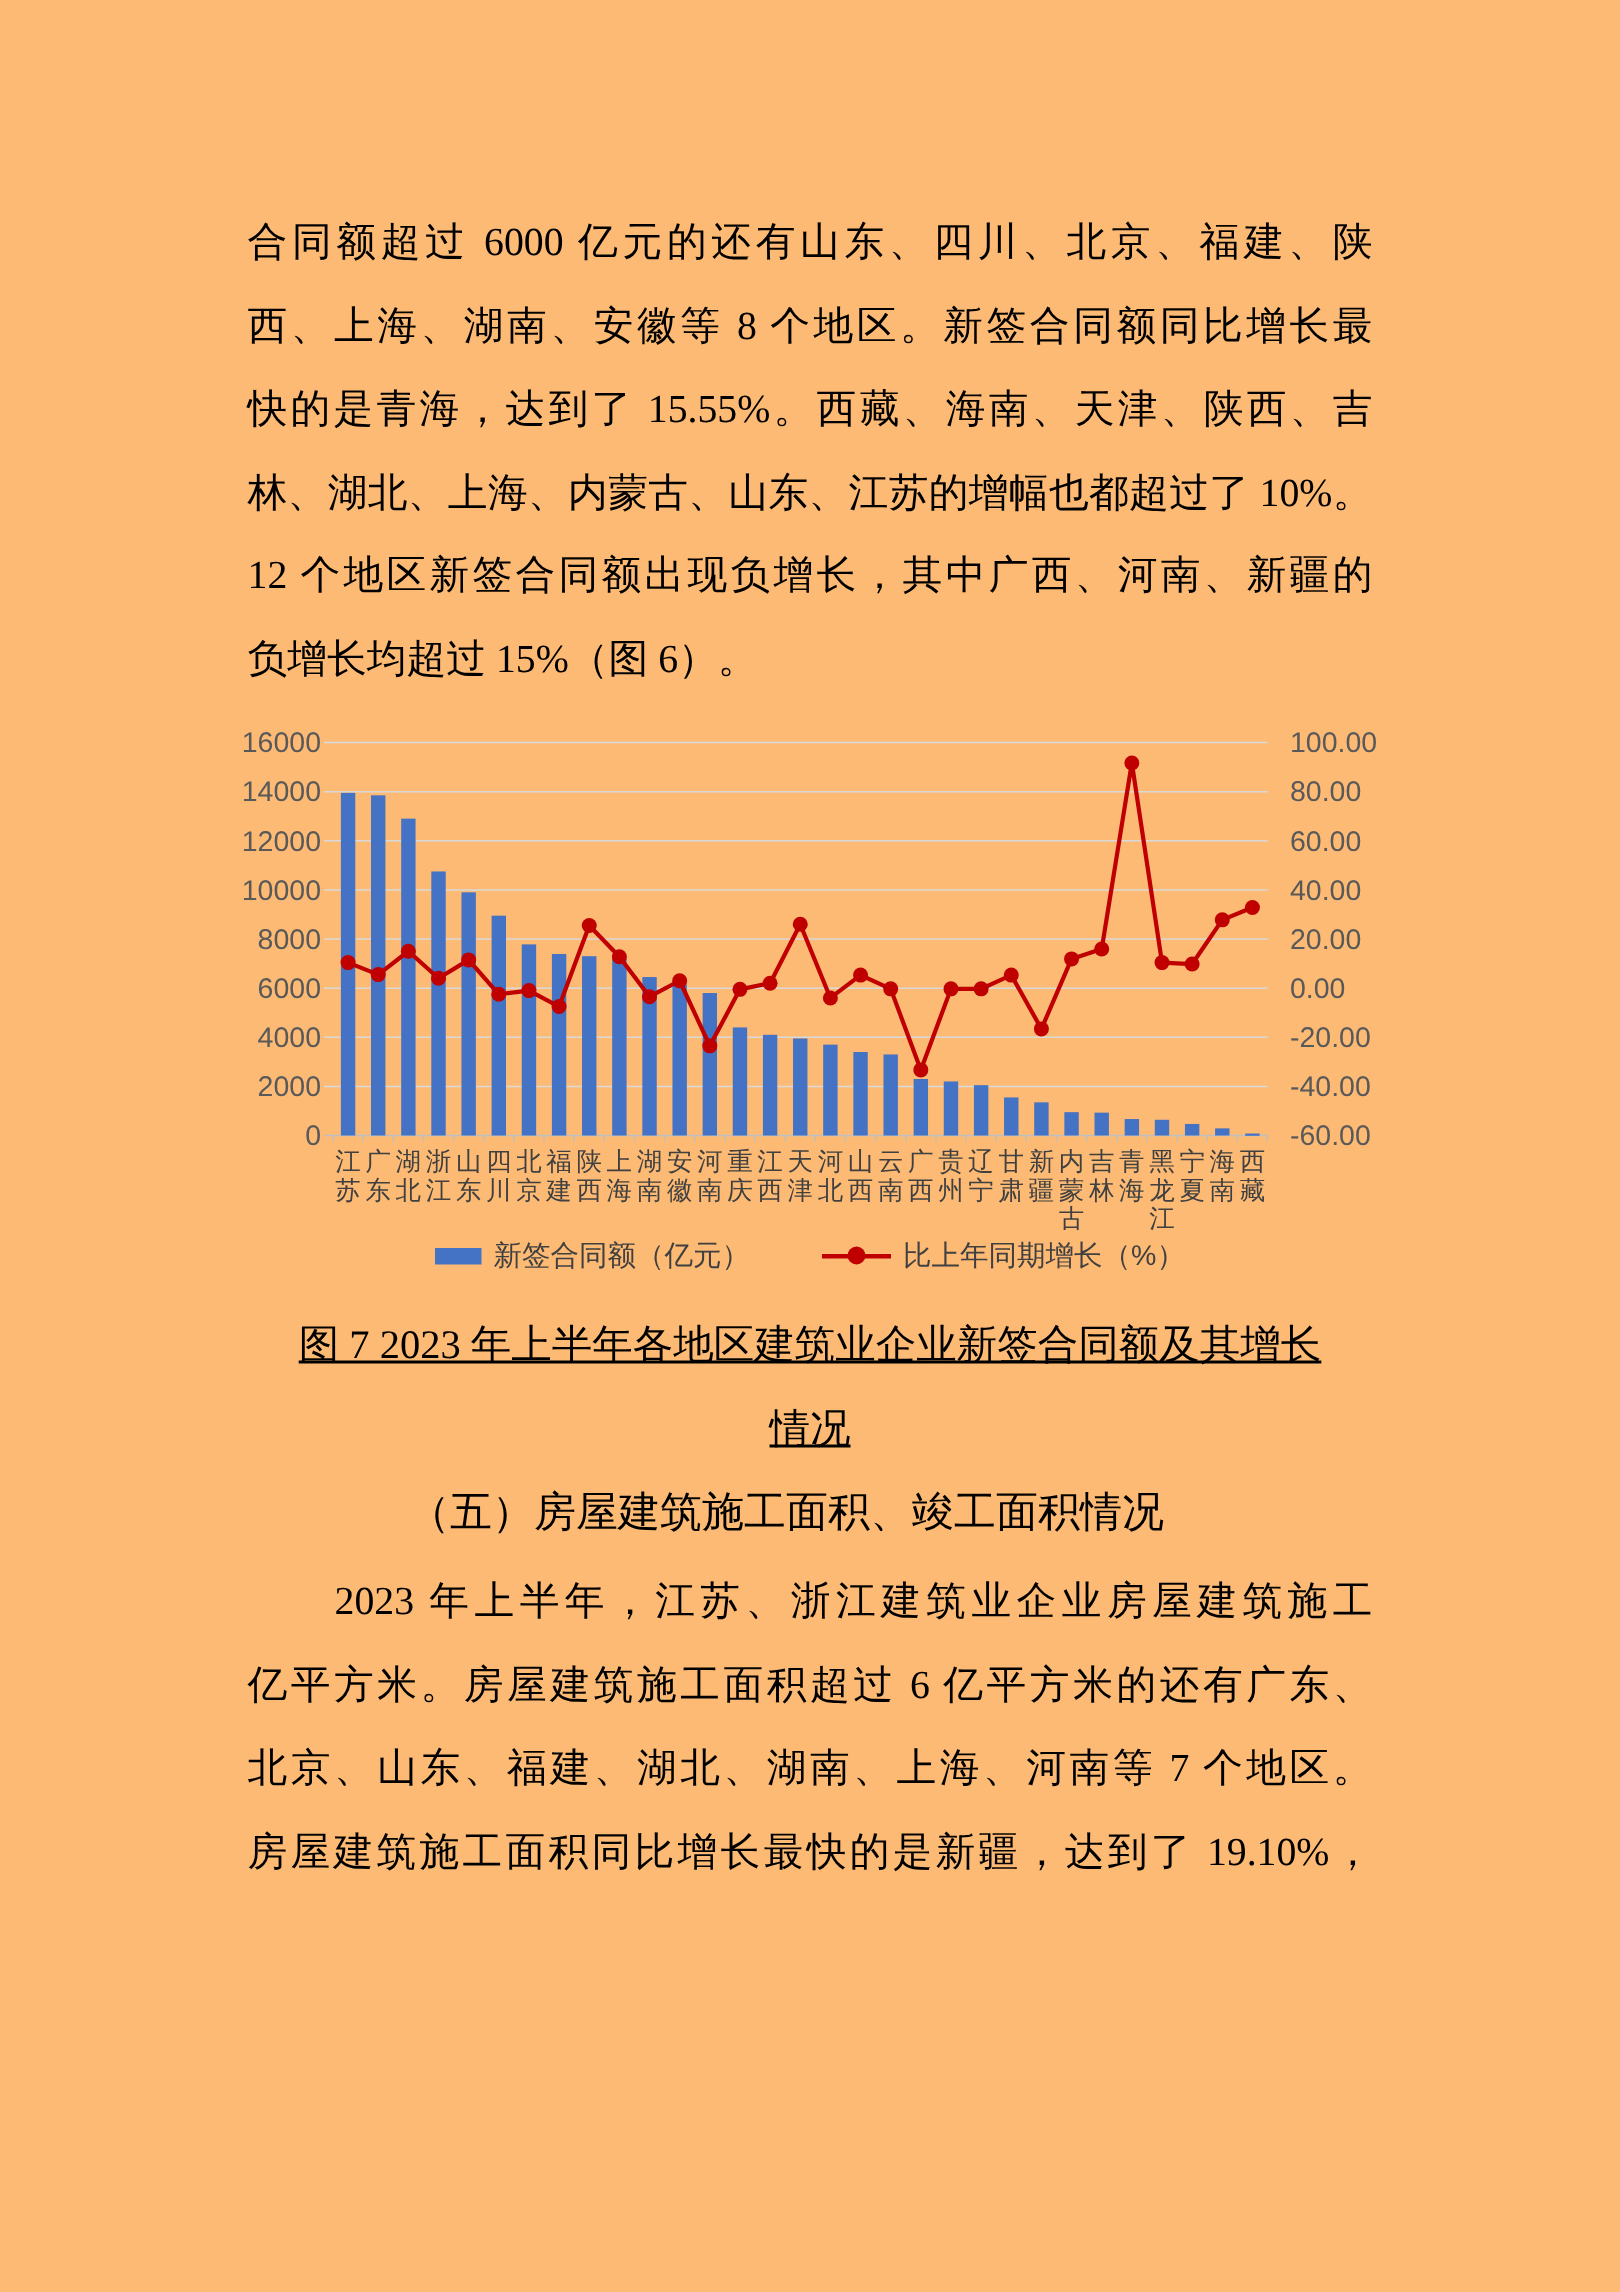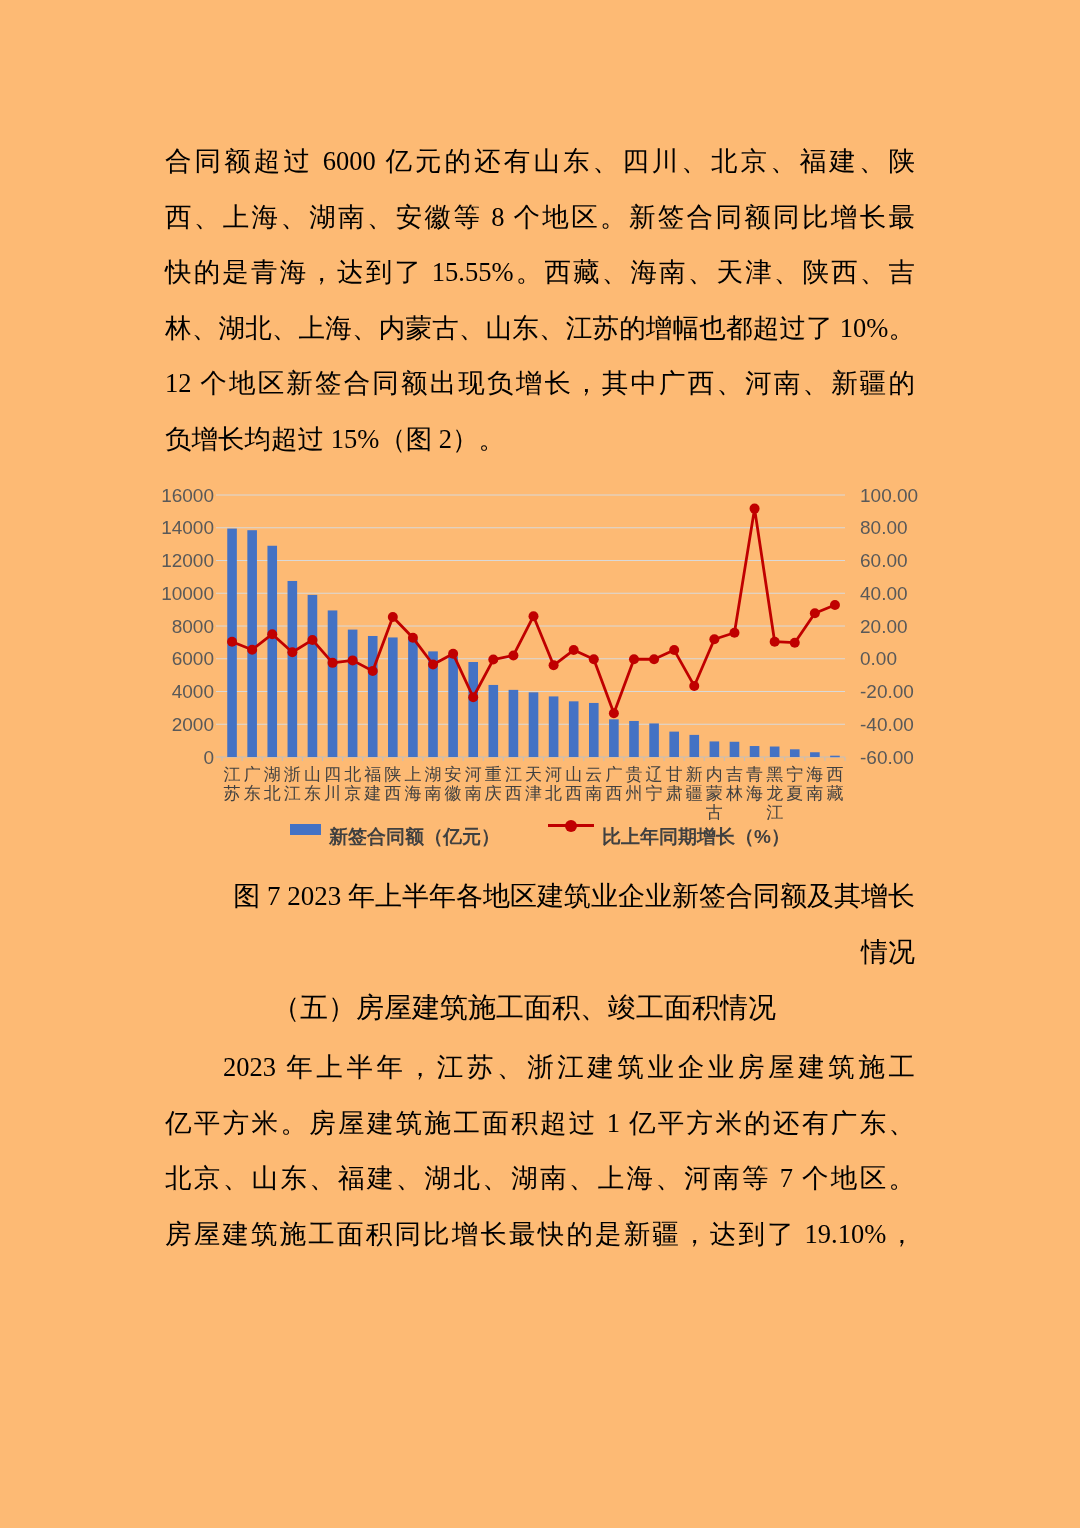--- a/index.html
+++ b/index.html
@@ -16,42 +16,42 @@
   .tline.last{text-align-last:left;}
   .tline.indent{padding-left:58px;width:692px;}
   .chart-area{position:absolute;left:160px;top:483px;width:760px;height:378px;}
   .chart-area svg{position:absolute;left:0;top:0;font-family:"Liberation Sans","DejaVu Sans",sans-serif;}
   .legend{
     position:absolute;left:0;top:341px;width:100%;
     display:flex;justify-content:center;align-items:center;gap:48px;
     font-size:19px;color:#404040;
     font-family:"Liberation Sans","DejaVu Sans",sans-serif;
   }
-  .legend-item{display:flex;align-items:flex-start;gap:8px;font-weight:bold;}
+  .legend-item{display:flex;align-items:center;gap:8px;}
   .swatch-bar{display:inline-block;width:31px;height:11px;background:#4472C4;}
   .swatch-line{display:inline-block;position:relative;width:46px;height:3px;background:#C00000;}
   .swatch-dot{position:absolute;left:17px;top:-4.5px;width:12px;height:12px;border-radius:50%;background:#C00000;}
-  .caption{position:absolute;left:165px;top:868px;width:750px;text-align:right;
-    font-size:27px;line-height:56px;}
+  .caption{position:absolute;left:165px;top:868px;width:750px;text-align:center;
+    font-size:27px;line-height:56px;text-decoration:underline;}
   .heading{position:absolute;left:227px;top:982px;width:688px;
     font-family:"Liberation Sans","DejaVu Sans",sans-serif;
     font-weight:normal;font-size:28px;line-height:52px;margin-left:45px;}
 </style>
 </head>
 <body>
 
 <div class="page">
 
   <div class="para" style="top:134px;">
     <div class="tline">合同额超过 6000 亿元的还有山东、四川、北京、福建、陕</div>
     <div class="tline">西、上海、湖南、安徽等 8 个地区。新签合同额同比增长最</div>
     <div class="tline">快的是青海，达到了 15.55%。西藏、海南、天津、陕西、吉</div>
     <div class="tline">林、湖北、上海、内蒙古、山东、江苏的增幅也都超过了 10%。</div>
     <div class="tline">12 个地区新签合同额出现负增长，其中广西、河南、新疆的</div>
-    <div class="tline last">负增长均超过 15%（图 2）。</div>
+    <div class="tline last">负增长均超过 15%（图 6）。</div>
   </div>
 
   <div class="chart-area">
     <svg id="chart-svg" width="760" height="340" viewBox="0 0 760 340">
         <line x1="56" y1="274" x2="685" y2="274" stroke="#bfbfbf" stroke-width="1"></line>
         <text x="54" y="280.5" text-anchor="end" font-size="19" fill="#595959">0</text>
         <line x1="56" y1="241.25" x2="685" y2="241.25" stroke="#d9d9d9" stroke-width="1"></line>
         <text x="54" y="247.75" text-anchor="end" font-size="19" fill="#595959">2000</text>
         <line x1="56" y1="208.5" x2="685" y2="208.5" stroke="#d9d9d9" stroke-width="1"></line>
         <text x="54" y="215" text-anchor="end" font-size="19" fill="#595959">4000</text>
@@ -252,18 +252,18 @@
 
   <div class="caption">
     <div>图 7 2023 年上半年各地区建筑业企业新签合同额及其增长</div>
     <div>情况</div>
   </div>
 
   <div class="heading">（五）房屋建筑施工面积、竣工面积情况</div>
 
   <div class="para" style="top:1040px;">
     <div class="tline indent">2023 年上半年，江苏、浙江建筑业企业房屋建筑施工</div>
-    <div class="tline">亿平方米。房屋建筑施工面积超过 1 亿平方米的还有广东、</div>
+    <div class="tline">亿平方米。房屋建筑施工面积超过 6 亿平方米的还有广东、</div>
     <div class="tline">北京、山东、福建、湖北、湖南、上海、河南等 7 个地区。</div>
     <div class="tline">房屋建筑施工面积同比增长最快的是新疆，达到了 19.10%，</div>
   </div>
 
 </div>
 
 </body></html>

